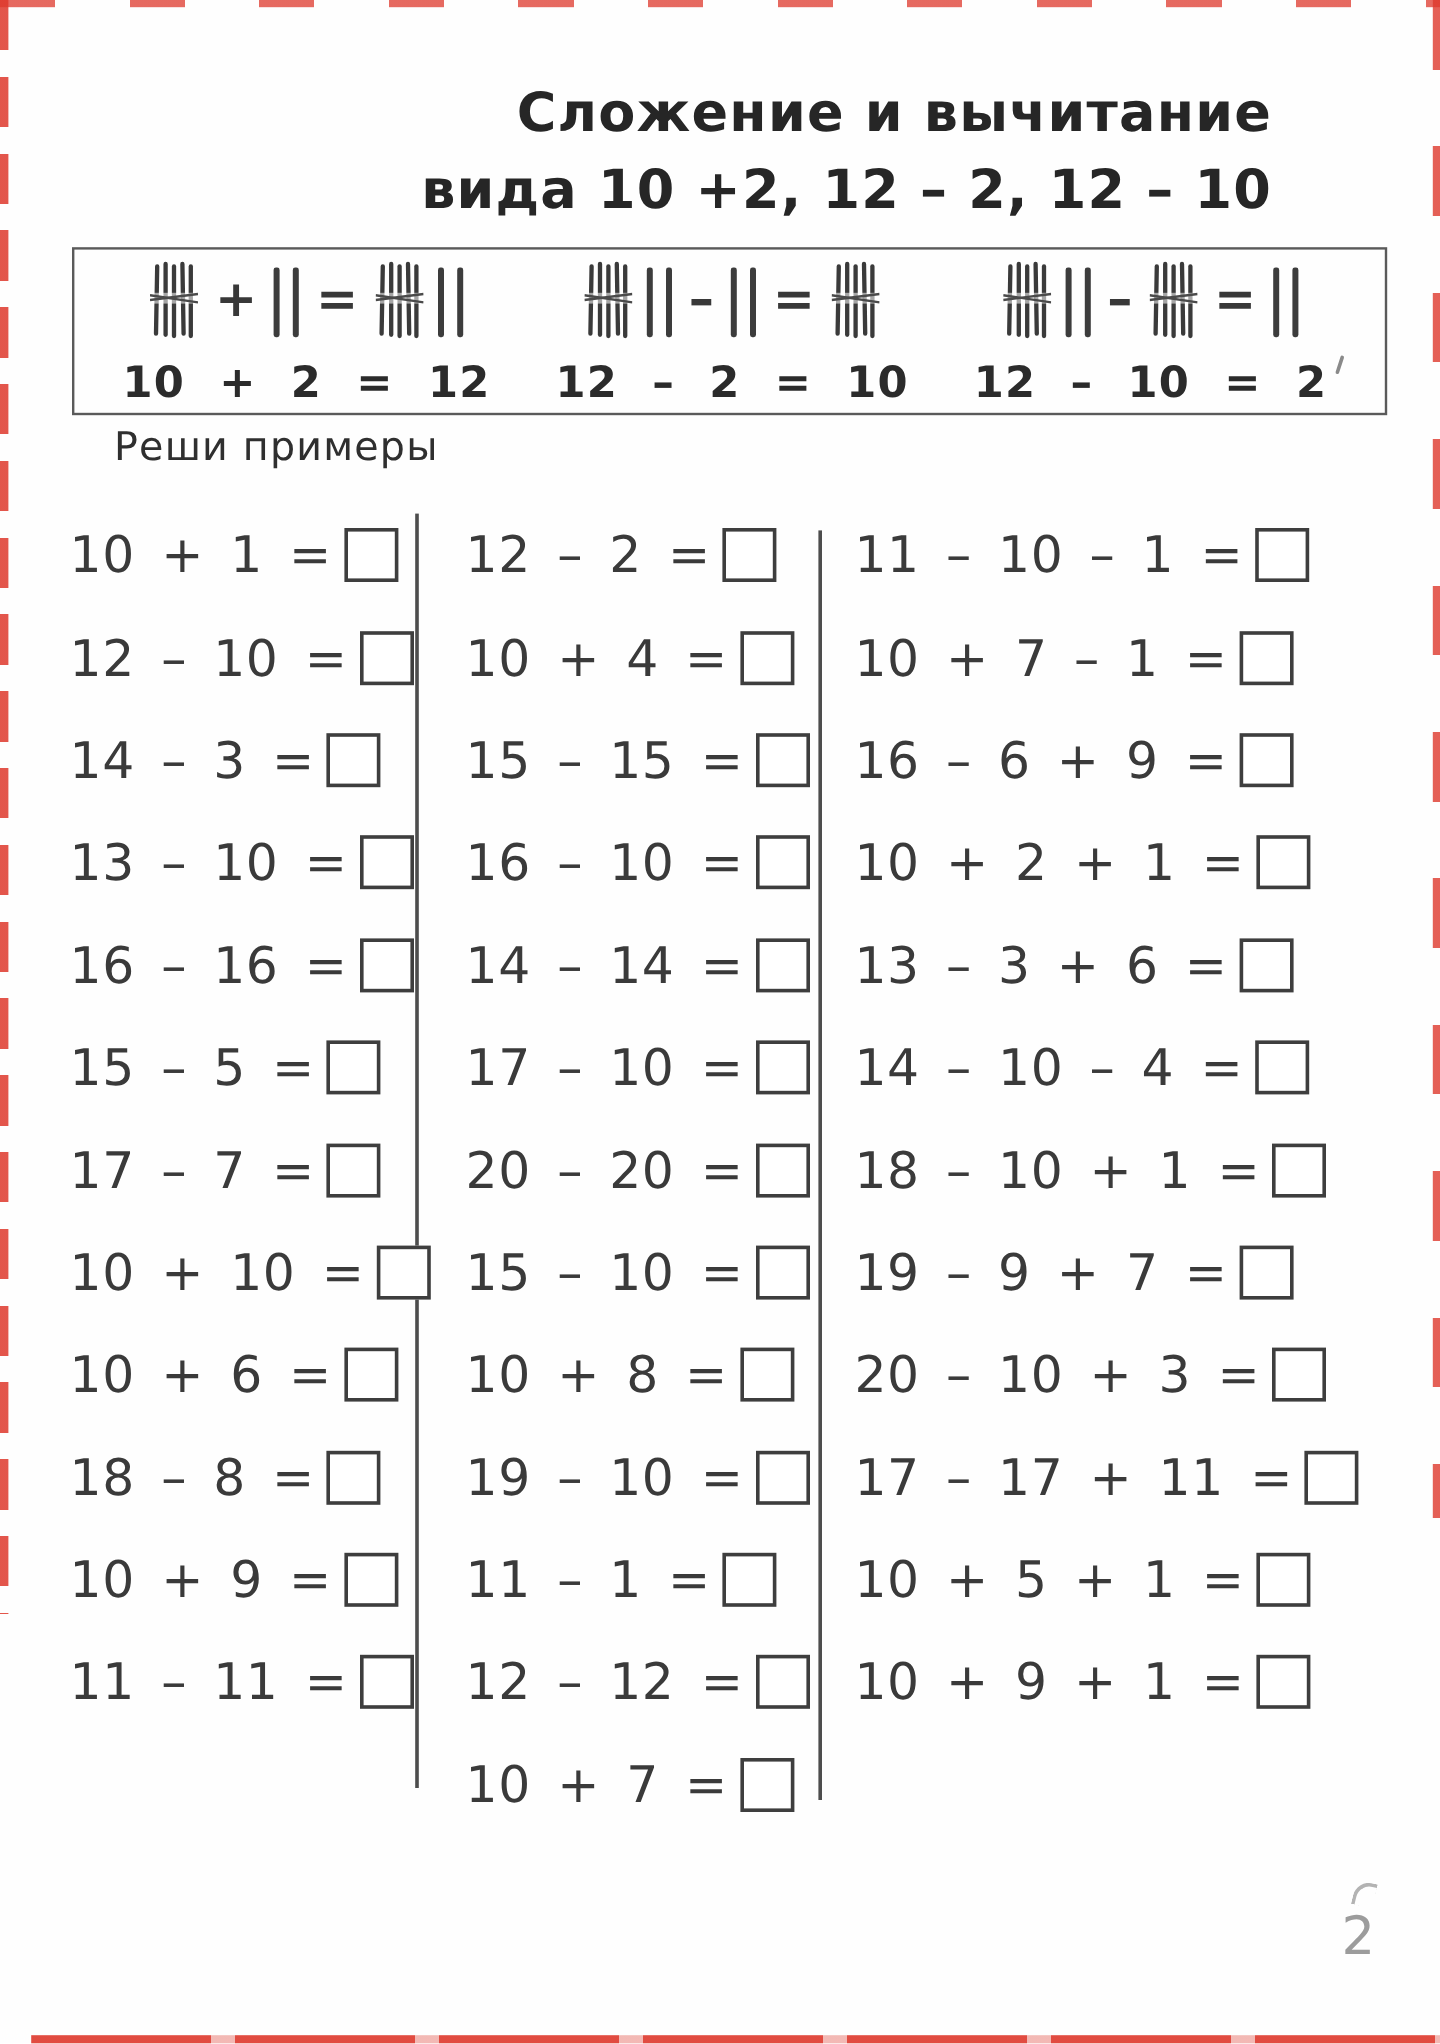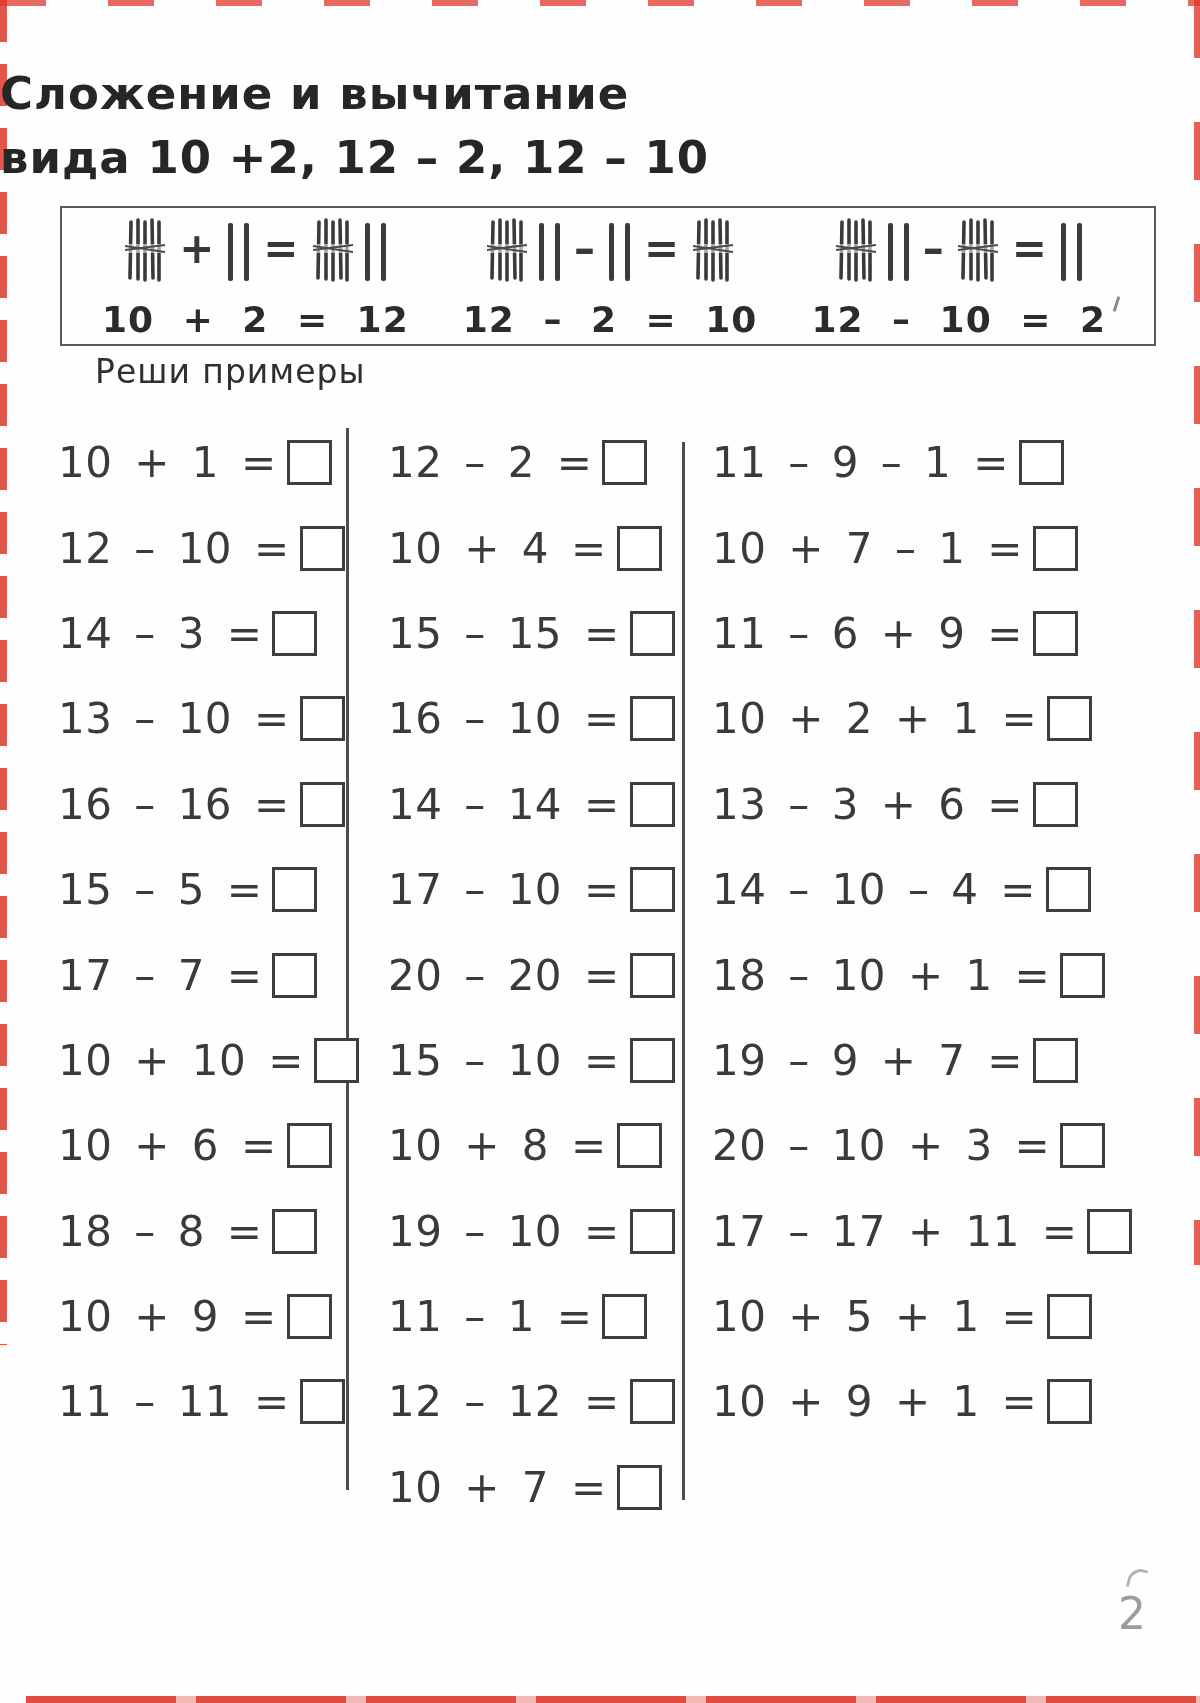--- a/index.html
+++ b/index.html
@@ -35,21 +35,21 @@
   }
   .edge-bottom {
     left: 26px; bottom: 0; height: 7px; width: 1174px;
     background: repeating-linear-gradient(90deg,
       rgba(222,56,44,.9) 0 150px, rgba(222,56,44,.35) 150px 170px);
   }
 
   
   .title-block {
     position: absolute; top: 62px; left: 0; width: 1060px;
-    text-align: left;
+    text-align: right;
     font-weight: 700; color: #262626;
     font-size: 45px; line-height: 64px; letter-spacing: 1px;
   }
 
   
   .example-box {
     position: absolute; left: 60px; top: 206px;
     width: 1096px; height: 140px;
     border: 2px solid #5a5a5a;
     box-sizing: border-box;
@@ -373,29 +373,29 @@
           <span class="expr">12 – 12 =</span>
           <span class="answer-box"></span>
         </div>
         <div class="problem-row">
           <span class="expr">10 + 7 =</span>
           <span class="answer-box"></span>
         </div>
       </div>
       <div class="problem-col col-2">
         <div class="problem-row">
-          <span class="expr">11 – 9 – 1 =</span>
+          <span class="expr">11 – 10 – 1 =</span>
           <span class="answer-box"></span>
         </div>
         <div class="problem-row">
           <span class="expr">10 + 7 – 1 =</span>
           <span class="answer-box"></span>
         </div>
         <div class="problem-row">
-          <span class="expr">11 – 6 + 9 =</span>
+          <span class="expr">16 – 6 + 9 =</span>
           <span class="answer-box"></span>
         </div>
         <div class="problem-row">
           <span class="expr">10 + 2 + 1 =</span>
           <span class="answer-box"></span>
         </div>
         <div class="problem-row">
           <span class="expr">13 – 3 + 6 =</span>
           <span class="answer-box"></span>
         </div>

